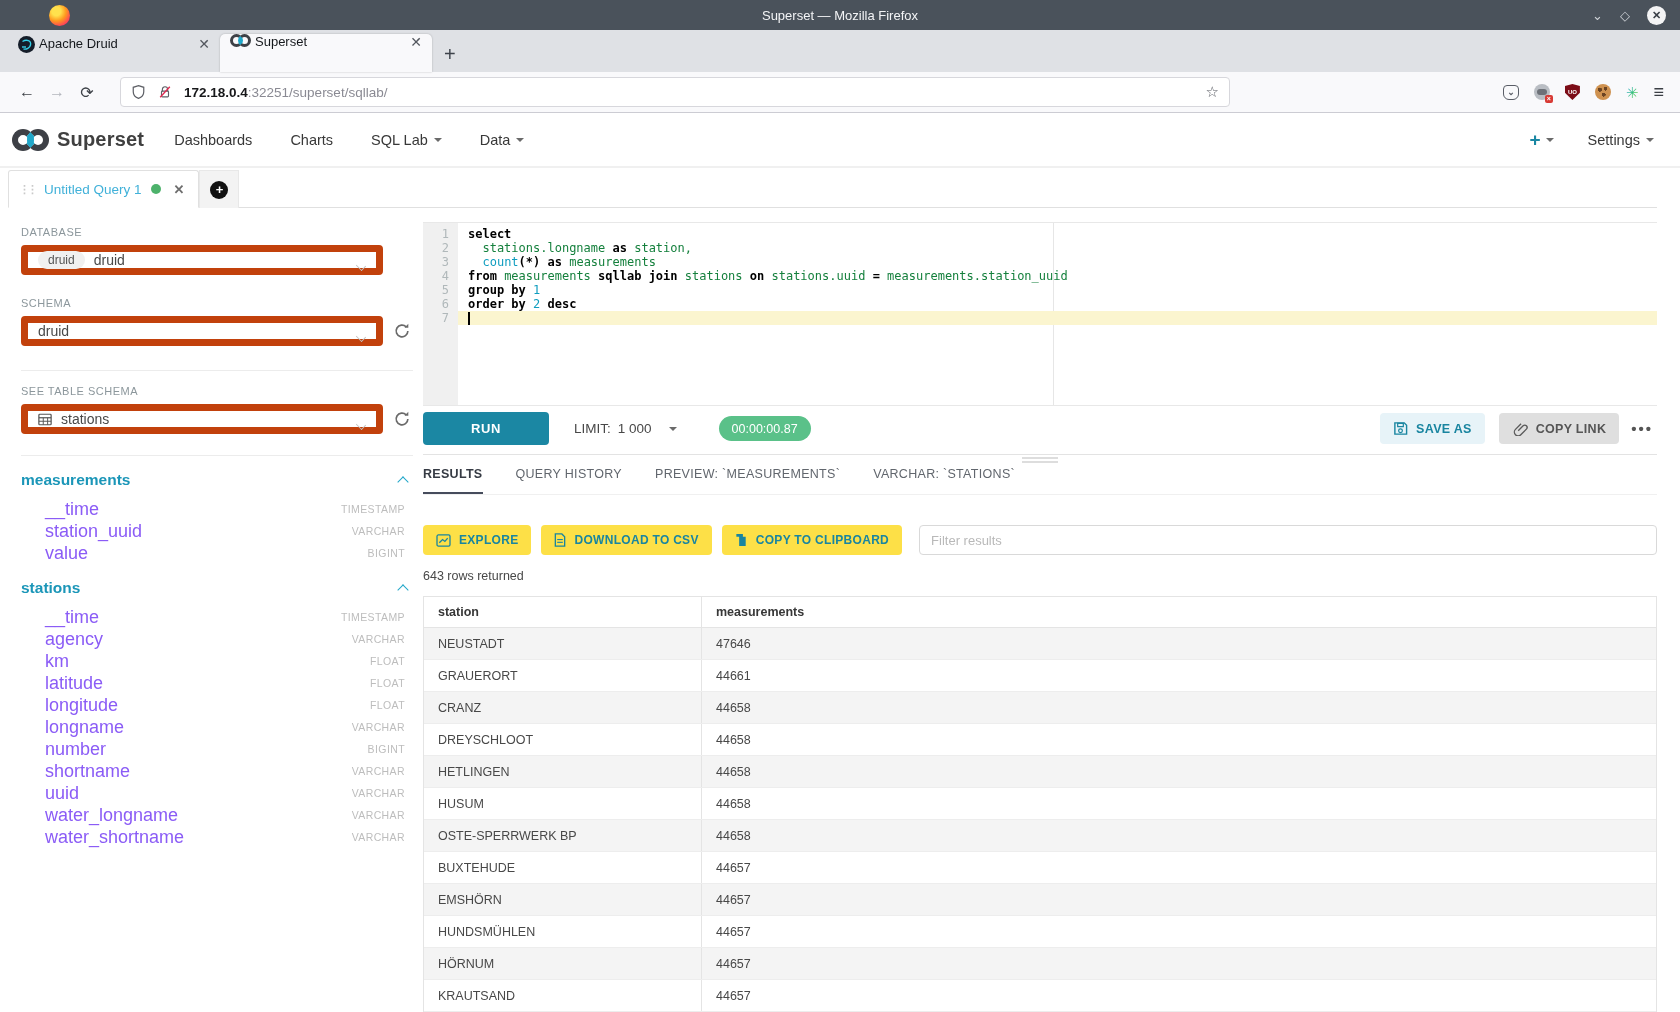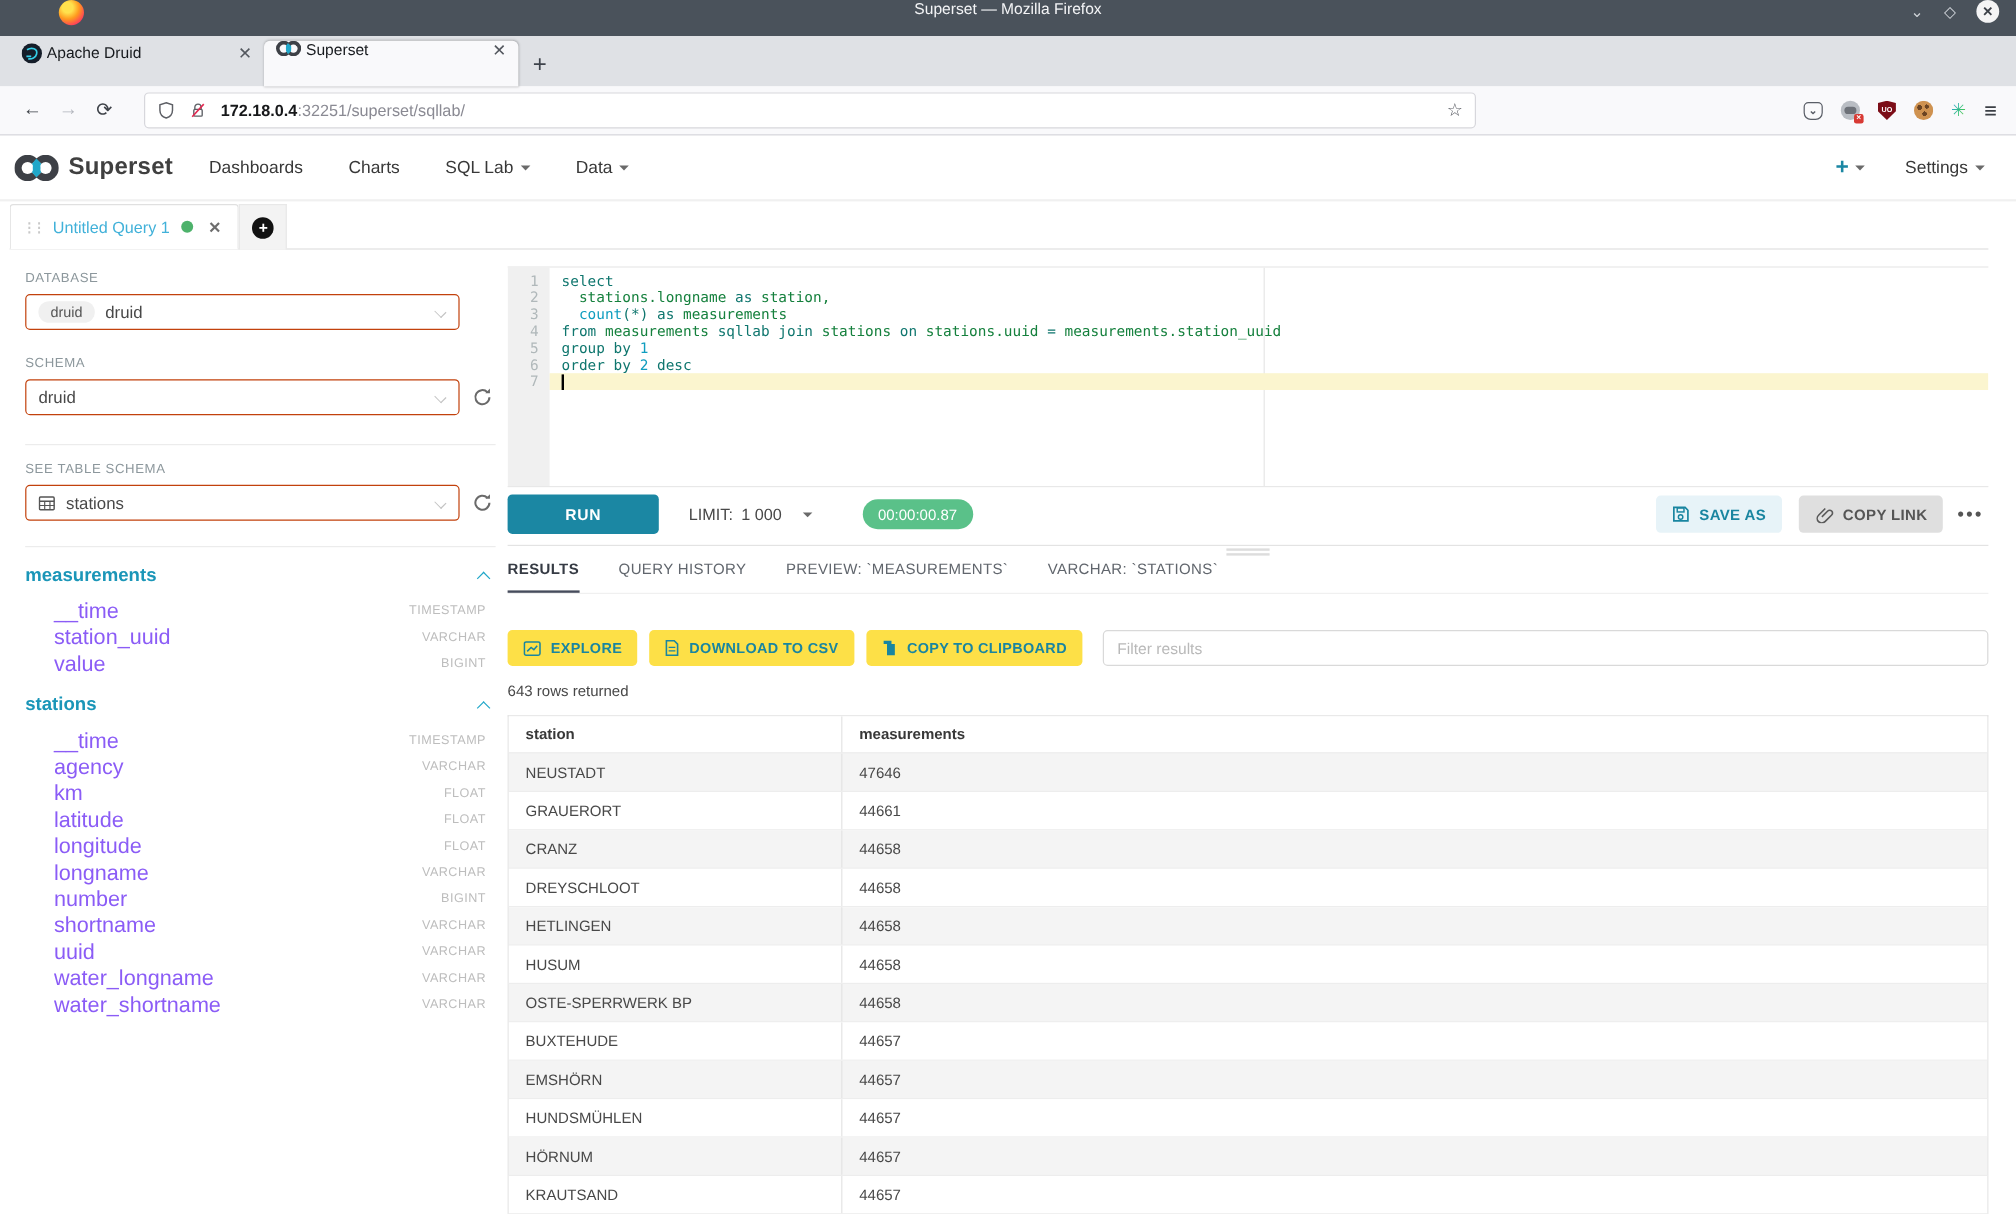--- a/index.html
+++ b/index.html
@@ -1,20 +1,20 @@
 <!DOCTYPE html>
 <html><head>
 <meta charset="utf-8">
 <style>
   *{margin:0;padding:0;box-sizing:border-box;}
   html,body{width:1680px;height:1012px;overflow:hidden;background:#fff;
     font-family:"Liberation Sans",sans-serif;}
 
   
-  .titlebar{height:30px;background:#4a525b;display:flex;align-items:flex-start;position:relative;padding-left:40px;}
+  .titlebar{height:30px;background:#4a525b;display:flex;align-items:center;position:relative;padding-left:40px;}
   .fx-logo{width:21px;height:21px;border-radius:50%;margin-left:9px;
     background:radial-gradient(circle at 35% 30%, #ffe14d 0 22%, #ff9a1f 48%, #ff3b5c 78%, #b5007f 100%);}
   .win-title{position:absolute;left:0;right:0;text-align:center;color:#f3f4f6;font-size:13px;}
   .win-controls{margin-left:auto;display:flex;align-items:center;gap:17px;padding-right:14px;z-index:2;}
   .wc{color:#cfd3d8;font-size:13px;line-height:1;cursor:default;}
   .wc-close{width:19px;height:19px;border-radius:50%;background:#f4f4f5;color:#3b4048;
     display:flex;align-items:center;justify-content:center;font-size:11px;font-weight:bold;}
 
   .tabstrip{height:42px;background:#dfe1e5;display:flex;align-items:flex-end;padding-left:8px;}
   .btab{width:212px;height:36px;display:flex;align-items:flex-start;padding:0 10px;gap:4px;font-size:13px;color:#16191d;}
@@ -82,21 +82,21 @@
   .qtab-title{color:#41b1d9;font-size:13.5px;}
   .status-dot{width:10px;height:10px;border-radius:50%;background:#4db26b;}
   .qtab-close{color:#6d6d6d;font-size:13px;font-weight:bold;margin-left:4px;}
   .addtab{width:40px;height:38px;background:#f3f3f3;border:1px solid #e8e8e8;border-bottom:none;margin-bottom:-1px;
     display:flex;align-items:center;justify-content:center;}
   .addtab-glyph{width:18px;height:18px;border-radius:50%;background:#111;color:#fff;font-size:13px;line-height:17px;text-align:center;font-weight:bold;}
 
   
   .lpanel{position:absolute;left:21px;top:56px;width:392px;}
   .flabel{font-size:11px;color:#8c979c;letter-spacing:.5px;margin-bottom:7px;}
-  .select{width:362px;height:30px;border:1px solid #c2410c;border-radius:4px;display:flex;align-items:center;
+  .select{width:362px;height:30px;border:7px solid #c2410c;border-radius:4px;display:flex;align-items:center;
     padding:0 10px;gap:9px;font-size:14px;color:#484848;position:relative;}
   .sel-caret{position:absolute;right:11px;top:10px;width:8px;height:8px;border-right:1.4px solid #c3c3c3;
     border-bottom:1.4px solid #c3c3c3;transform:rotate(45deg) scale(1,.8);}
   .pill{background:#f0f0f0;border-radius:10px;padding:2px 10px;font-size:12px;color:#555;}
   .refresh{position:absolute;left:372px;width:18px;height:18px;}
   .hr{border:none;border-top:1px solid #ececec;margin:0;}
   .sect-head{display:flex;align-items:center;justify-content:space-between;padding-right:6px;}
   .sect-name{color:#1b96b8;font-size:15.5px;font-weight:bold;}
   .chev-up{width:8px;height:8px;border-left:1.8px solid #20a7c9;border-top:1.8px solid #20a7c9;transform:rotate(45deg);margin-top:4px;}
   .col-row{display:flex;align-items:center;justify-content:space-between;height:22px;padding:0 8px 0 24px;}
@@ -107,21 +107,21 @@
   .epane{position:absolute;left:423px;top:54px;right:23px;}
   .ace{position:relative;height:184px;border-top:1px solid #e8e8e8;border-bottom:1px solid #e8e8e8;overflow:hidden;}
   .gutter{position:absolute;left:0;top:0;bottom:0;width:35px;background:#f0f0f0;padding-top:4px;}
   .gut-line{height:14px;line-height:14px;font-size:12px;color:#b0b8ba;text-align:right;padding-right:9px;
     font-family:"DejaVu Sans Mono",monospace;}
   .codearea{position:absolute;left:35px;right:0;top:0;bottom:0;padding-top:4px;}
   .print-margin{position:absolute;left:595px;top:0;bottom:0;width:1px;background:#e6e6e6;}
   .code-line{position:relative;height:14px;line-height:14px;font-size:12px;color:#3b3b3b;padding-left:10px;
     font-family:"DejaVu Sans Mono",monospace;white-space:pre;}
   .code-line.active{background:#fbf5cf;}
-  .tk-kw{font-weight:normal;color:#0f766e;}
+  .tk-kw{font-weight:bold;color:#000000;}
   .tk-fn{color:#0f9dbf;}
   .tk-num{color:#0f9dbf;}
   .tk-pl{color:#15803d;margin-top:28px;}
   .cursor{display:inline-block;width:1.5px;height:13px;background:#000;vertical-align:middle;}
 
   .runbar{margin-top:6px;height:33px;display:flex;align-items:center;}
   .run-btn{width:126px;height:33px;background:#1b87a3;border:none;border-radius:4px;color:#fff;
     font-size:13px;font-weight:bold;letter-spacing:.6px;font-family:inherit;}
   .limit{display:flex;align-items:center;gap:7px;margin-left:25px;font-size:13.5px;color:#484848;}
   .limit-caret{margin-left:10px;}

